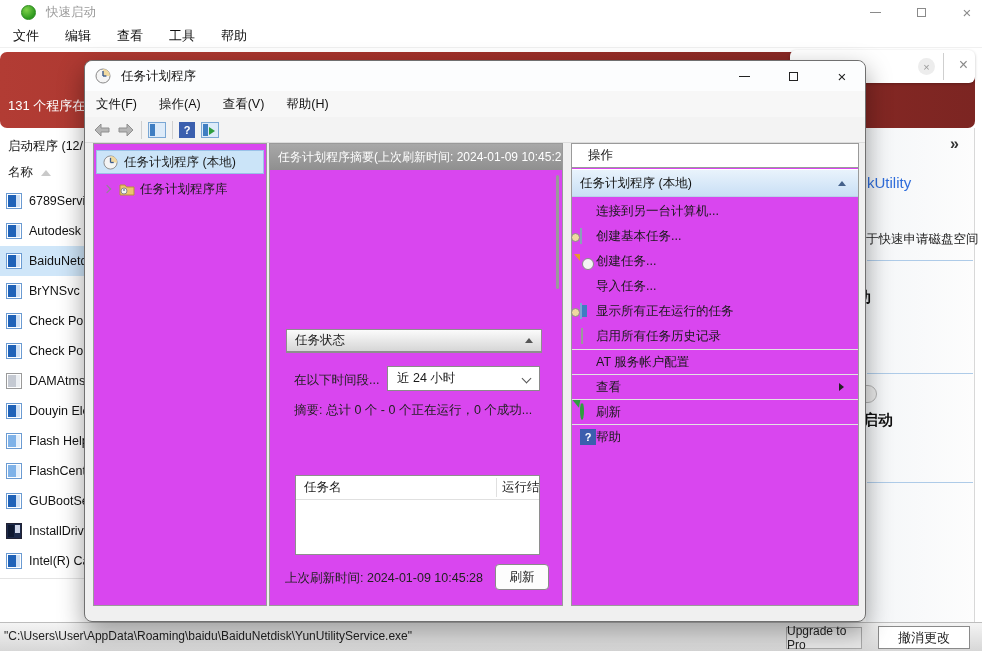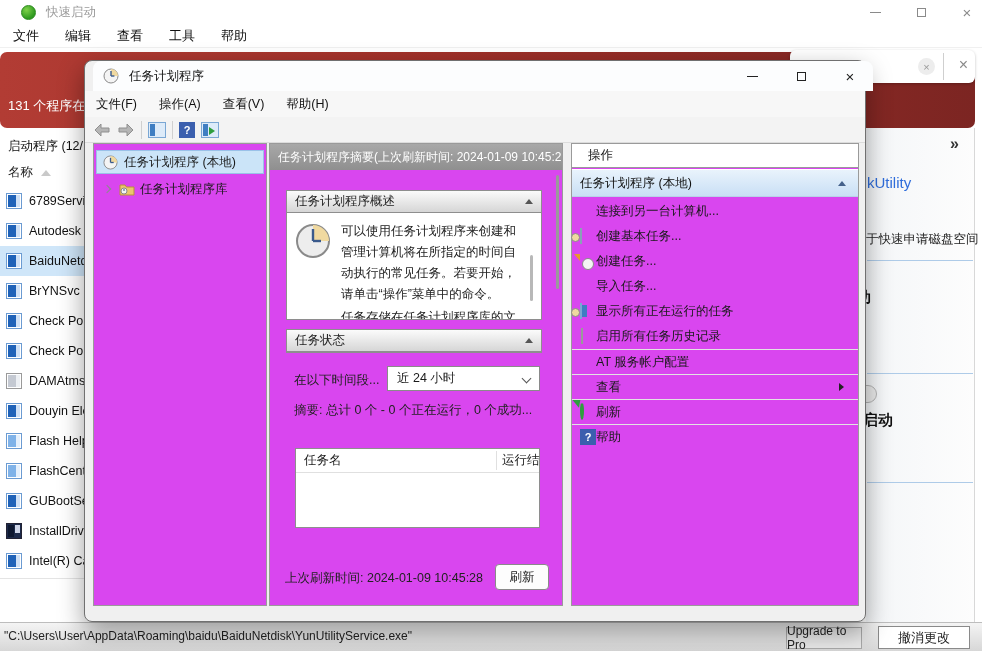--- a/index.html
+++ b/index.html
@@ -65,21 +65,21 @@
                box-shadow:0 1px 3px rgba(0,0,0,.25); z-index:2; }
   .clear-circle { position:absolute; right:40px; top:8px; width:17px; height:17px; border-radius:50%; background:#ededed;
                   color:#9a9a9a; font-size:11px; display:flex; align-items:center; justify-content:center; }
   .search-sep { position:absolute; right:31px; top:3px; width:1px; height:27px; background:#cfcfcf; }
   .search-close { position:absolute; right:7px; top:6px; color:#8a8a8a; font-size:16px; }
 
   
   .ts-window { left:84px; top:60px; width:782px; height:562px; background:#f0f0f0; border:1px solid #707070;
                border-radius:8px; box-shadow:0 10px 26px rgba(0,0,0,.38); z-index:10; }
   .ts-titlebar { left:0; top:0; width:780px; height:30px; background:#fcfdfe; border-radius:8px 8px 0 0;
-                 display:flex; align-items:center;margin-left:8px; }
+                 display:flex; align-items:center; }
   .ts-title { margin-left:10px; font-size:12.5px; color:#111; }
   .ts-controls { position:absolute; right:14px; top:0; height:30px; display:flex; align-items:center; gap:31px; }
   .ts-controls .ctrl { color:#222; }
   .ts-controls .min-glyph { background:#222; } .ts-controls .max-glyph { border-color:#222; }
   .ts-menubar { left:0; top:30px; width:780px; height:26px; background:#f7f7f7; display:flex; align-items:center; }
   .ts-menu-item { padding:0 11px; font-size:12.5px; color:#111; }
   .ts-toolbar { left:0; top:56px; width:780px; height:26px; background:#f3f3f3; border-bottom:1px solid #dcdcdc;
                 display:flex; align-items:center; gap:6px; padding-left:8px; }
   .tool-sep { width:1px; height:18px; background:#d0d0d0; }
   .nav-arrow { width:18px; height:14px; }
@@ -107,21 +107,21 @@
   .tri-up { width:0; height:0; border-left:4px solid transparent; border-right:4px solid transparent; border-bottom:5px solid #555; margin-left:auto; }
   .ov-body { position:relative; height:106px; background:#fff; overflow:hidden; }
   .ov-clock { position:absolute; left:8px; top:10px; }
   .ov-text { position:absolute; left:54px; top:8px; width:186px; font-size:12.5px; line-height:21px; color:#222; }
   .ov-text2 { position:absolute; left:54px; top:96px; width:190px; height:10px; overflow:hidden; font-size:12.5px; color:#222; }
   .st-label { position:absolute; left:24px; top:228px; font-size:12.5px; color:#222; }
   .dropdown { position:absolute; left:117px; top:222px; width:153px; height:25px; background:#fff; border:1px solid #8a8a8a;
               display:flex; align-items:center; font-size:12.5px; padding-left:9px; }
   .dd-chev { position:absolute; right:9px; top:8px; width:7px; height:7px; border-right:1.3px solid #555; border-bottom:1.3px solid #555; transform:rotate(45deg); }
   .st-summary { position:absolute; left:24px; top:258px; font-size:12.5px; color:#222; white-space:nowrap; }
-  .task-table { position:absolute; left:25px; top:304px; width:245px; height:80px; border:1px solid #8e8e8e; background:#fff; }
+  .task-table { position:absolute; left:25px; top:331px; width:245px; height:80px; border:1px solid #8e8e8e; background:#fff; }
   .tt-head { height:24px; border-bottom:1px solid #e0e0e0; position:relative; display:flex; align-items:center; font-size:12.5px; }
   .tt-col1 { padding-left:8px; } .tt-div { position:absolute; left:200px; top:2px; bottom:2px; width:1px; background:#e0e0e0; }
   .tt-col2 { position:absolute; left:206px; white-space:nowrap; }
   .mid-refresh-label { position:absolute; left:15px; top:426px; font-size:12.5px; color:#222; white-space:nowrap; }
   .refresh-btn { position:absolute; left:225px; top:420px; width:54px; height:26px; background:#fdfdfd; border:1px solid #8a8a8a;
                  border-radius:4px; font-size:12.5px; display:flex; align-items:center; justify-content:center; }
   .scroll-thumb { position:absolute; width:3px; background:#9a9a9a; border-radius:2px; }
 
   .act-pane { left:486px; width:288px; }
   .act-title { position:absolute; left:0; top:0; width:286px; height:24px; display:flex; align-items:center; padding-left:16px;
@@ -324,37 +324,20 @@
         <circle cx="5" cy="9" r="3" fill="#f4f4f4" stroke="#8a8a8a"></circle>
         <line x1="5" y1="9" x2="5" y2="7" stroke="#3a5a8c"></line>
       </svg>
       <span style="margin-left:5px">任务计划程序库</span>
     </div>
   </div>
 
   <div class="pane mid-pane">
     <div class="mid-header">任务计划程序摘要(上次刷新时间: 2024-01-09 10:45:28</div>
 
-    <div class="secbox" style="top:46px">
-      <div class="sechead">
-        <span>任务计划程序概述</span>
-        <span class="tri-up"></span>
-      </div>
-      <div class="ov-body">
-        <svg class="ov-clock" width="36" height="36" viewBox="0 0 36 36">
-          <circle cx="18" cy="18" r="16" fill="#ededed" stroke="#8a8a8a" stroke-width="2"></circle>
-          <path d="M18 2 A16 16 0 0 1 34 18 L18 18 Z" fill="#f0d9a0"></path>
-          <line x1="18" y1="18" x2="18" y2="6" stroke="#3a5a8c" stroke-width="2.4"></line>
-          <line x1="18" y1="18" x2="26" y2="18" stroke="#3a5a8c" stroke-width="2.4"></line>
-        </svg>
-        <div class="ov-text">可以使用任务计划程序来创建和管理计算机将在所指定的时间自动执行的常见任务。若要开始，请单击“操作”菜单中的命令。</div>
-        <div class="ov-text2">任务存储在任务计划程序库的文</div>
-        <div class="scroll-thumb" style="right:8px; top:42px; height:46px; background:#b8b8b8;"></div>
-      </div>
-    </div>
 
     <div class="secbox" style="top:185px">
       <div class="sechead">
         <span>任务状态</span>
         <span class="tri-up"></span>
       </div>
     </div>
 
     <div class="st-label">在以下时间段...</div>
     <div class="dropdown">

